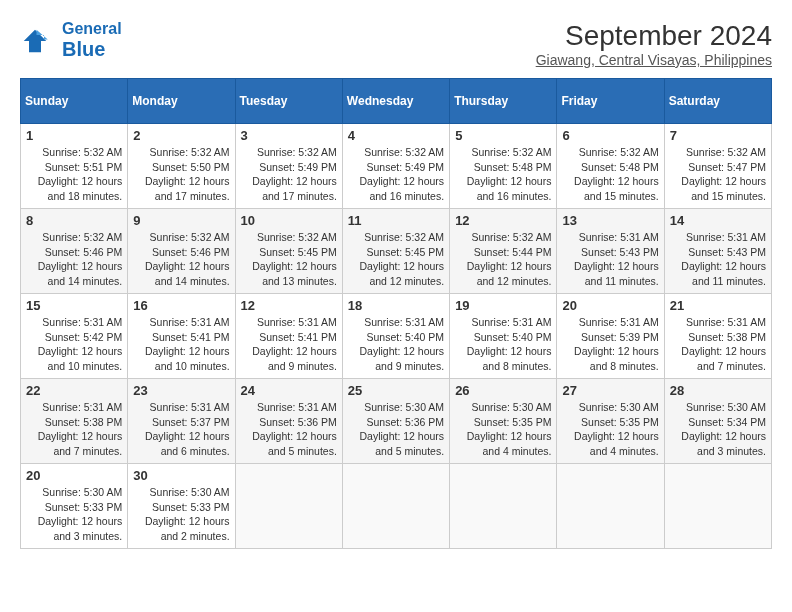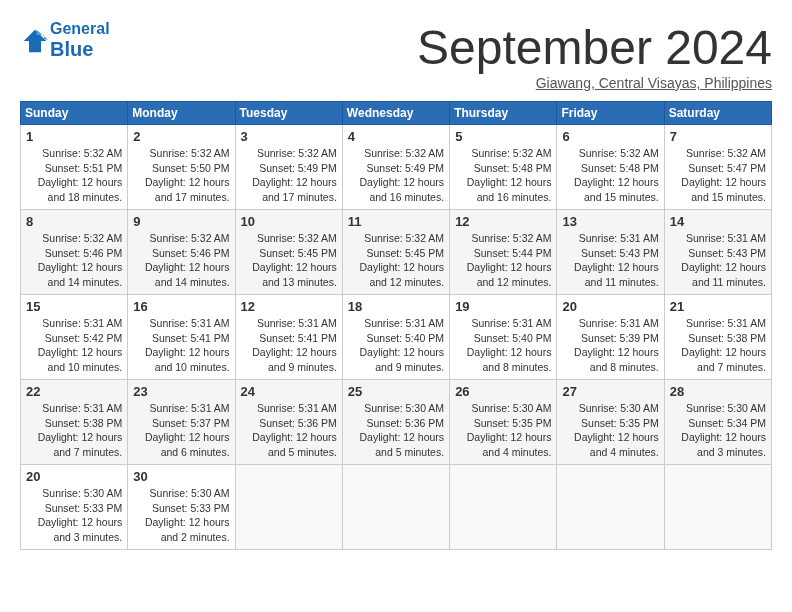--- a/index.html
+++ b/index.html
@@ -12,48 +12,48 @@
     }
     .header {
       display: flex;
       justify-content: space-between;
       align-items: flex-start;
       margin-bottom: 10px;
     }
     .logo {
       display: flex;
       align-items: center;
-      gap: 0;
+      gap: 12px;
     }
     .logo-icon {
       width: 30px;
       height: 30px;
     }
     .title-block {
       text-align: right;
     }
     .month-title {
-      font-size: 48px;
+      font-size: 28px;
       font-weight: normal;
       color: #333;
     }
     .location {
       font-size: 14px;
       color: #555;
       text-decoration: underline;
     }
     .calendar-table {
       width: 100%;
       border-collapse: collapse;
       font-size: 11px;
     }
     .calendar-table th {
       background: #2a6db5;
       color: #fff;
-      padding: 4px 4px;
+      padding: 15px 4px;
       text-align: left;
       font-weight: bold;
       font-size: 12px;
       border: 1px solid #1a5a9e;
     }
     .calendar-table td {
       border: 1px solid #ccc;
       vertical-align: top;
       padding: 4px 5px;
       min-height: 80px;

